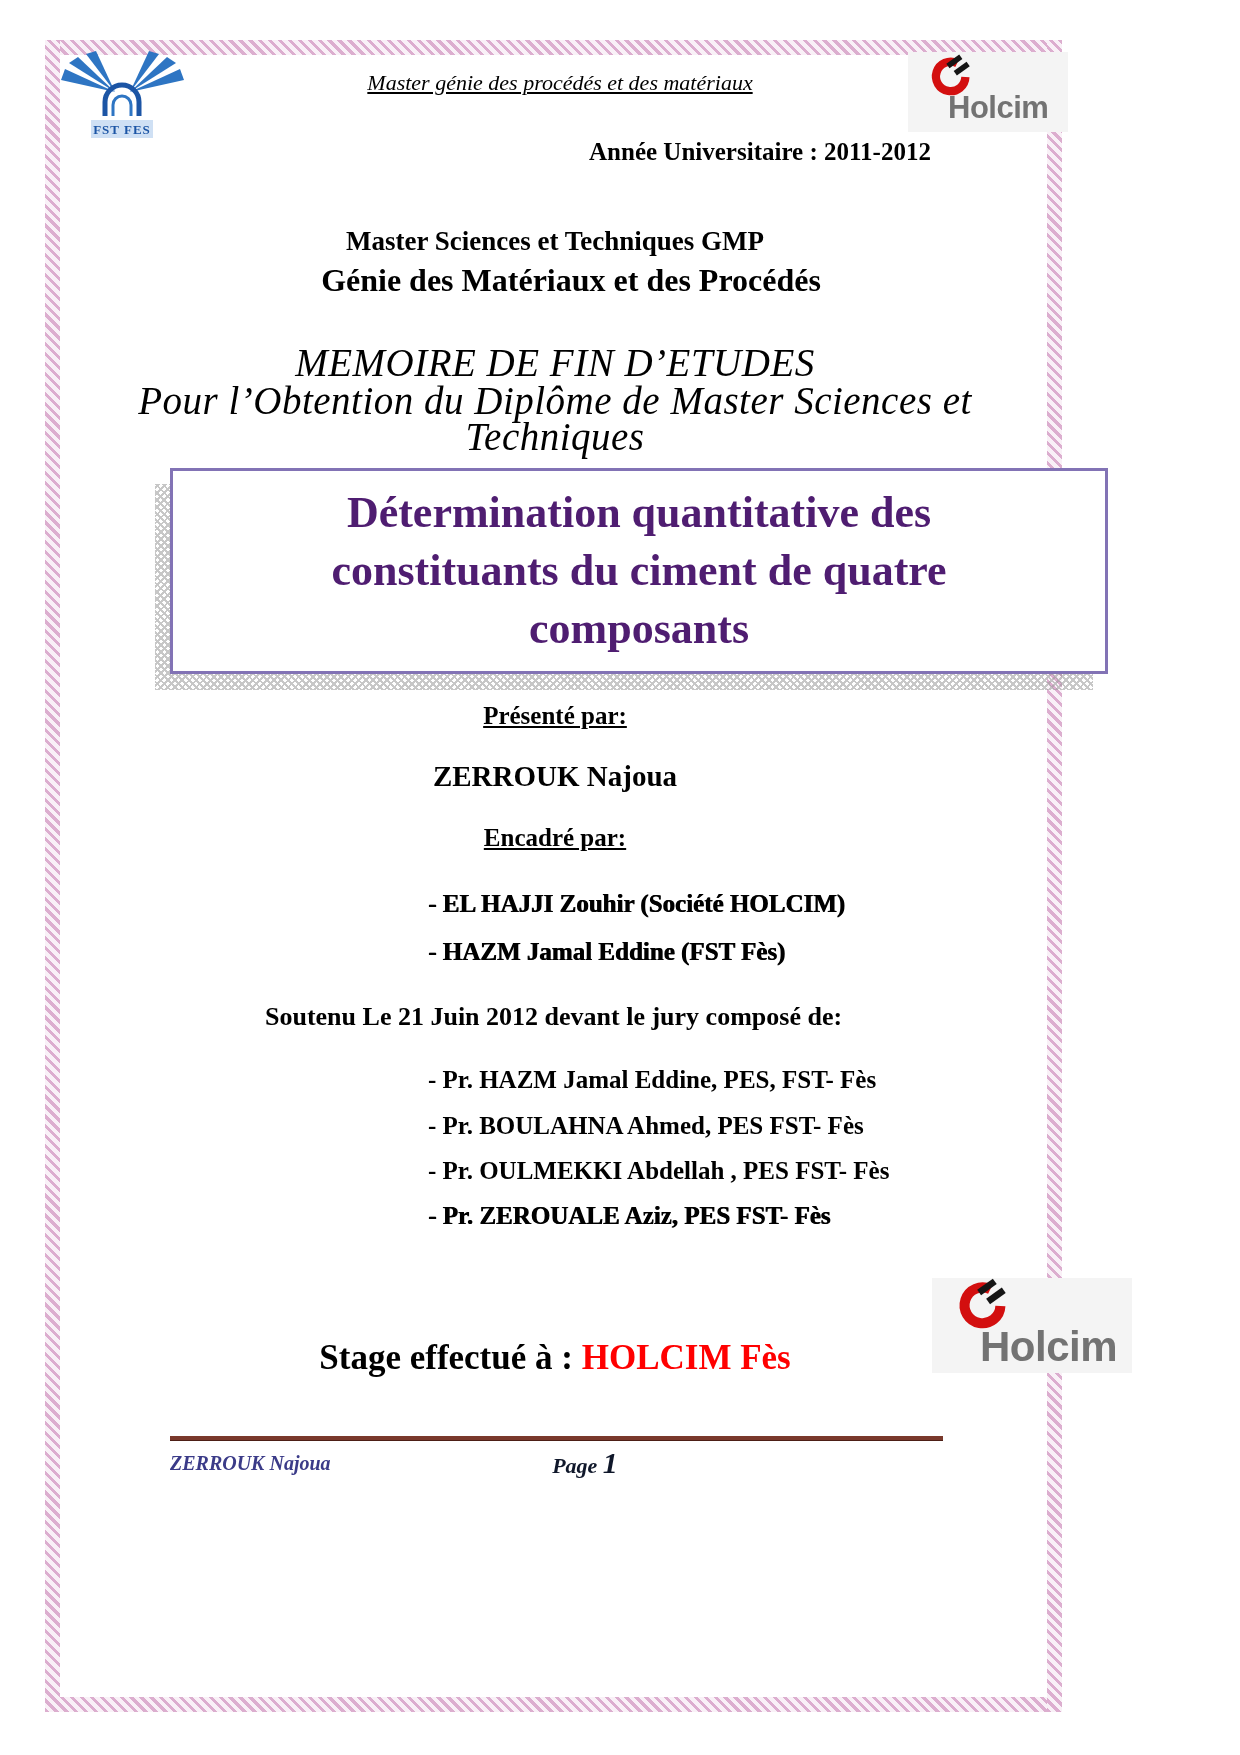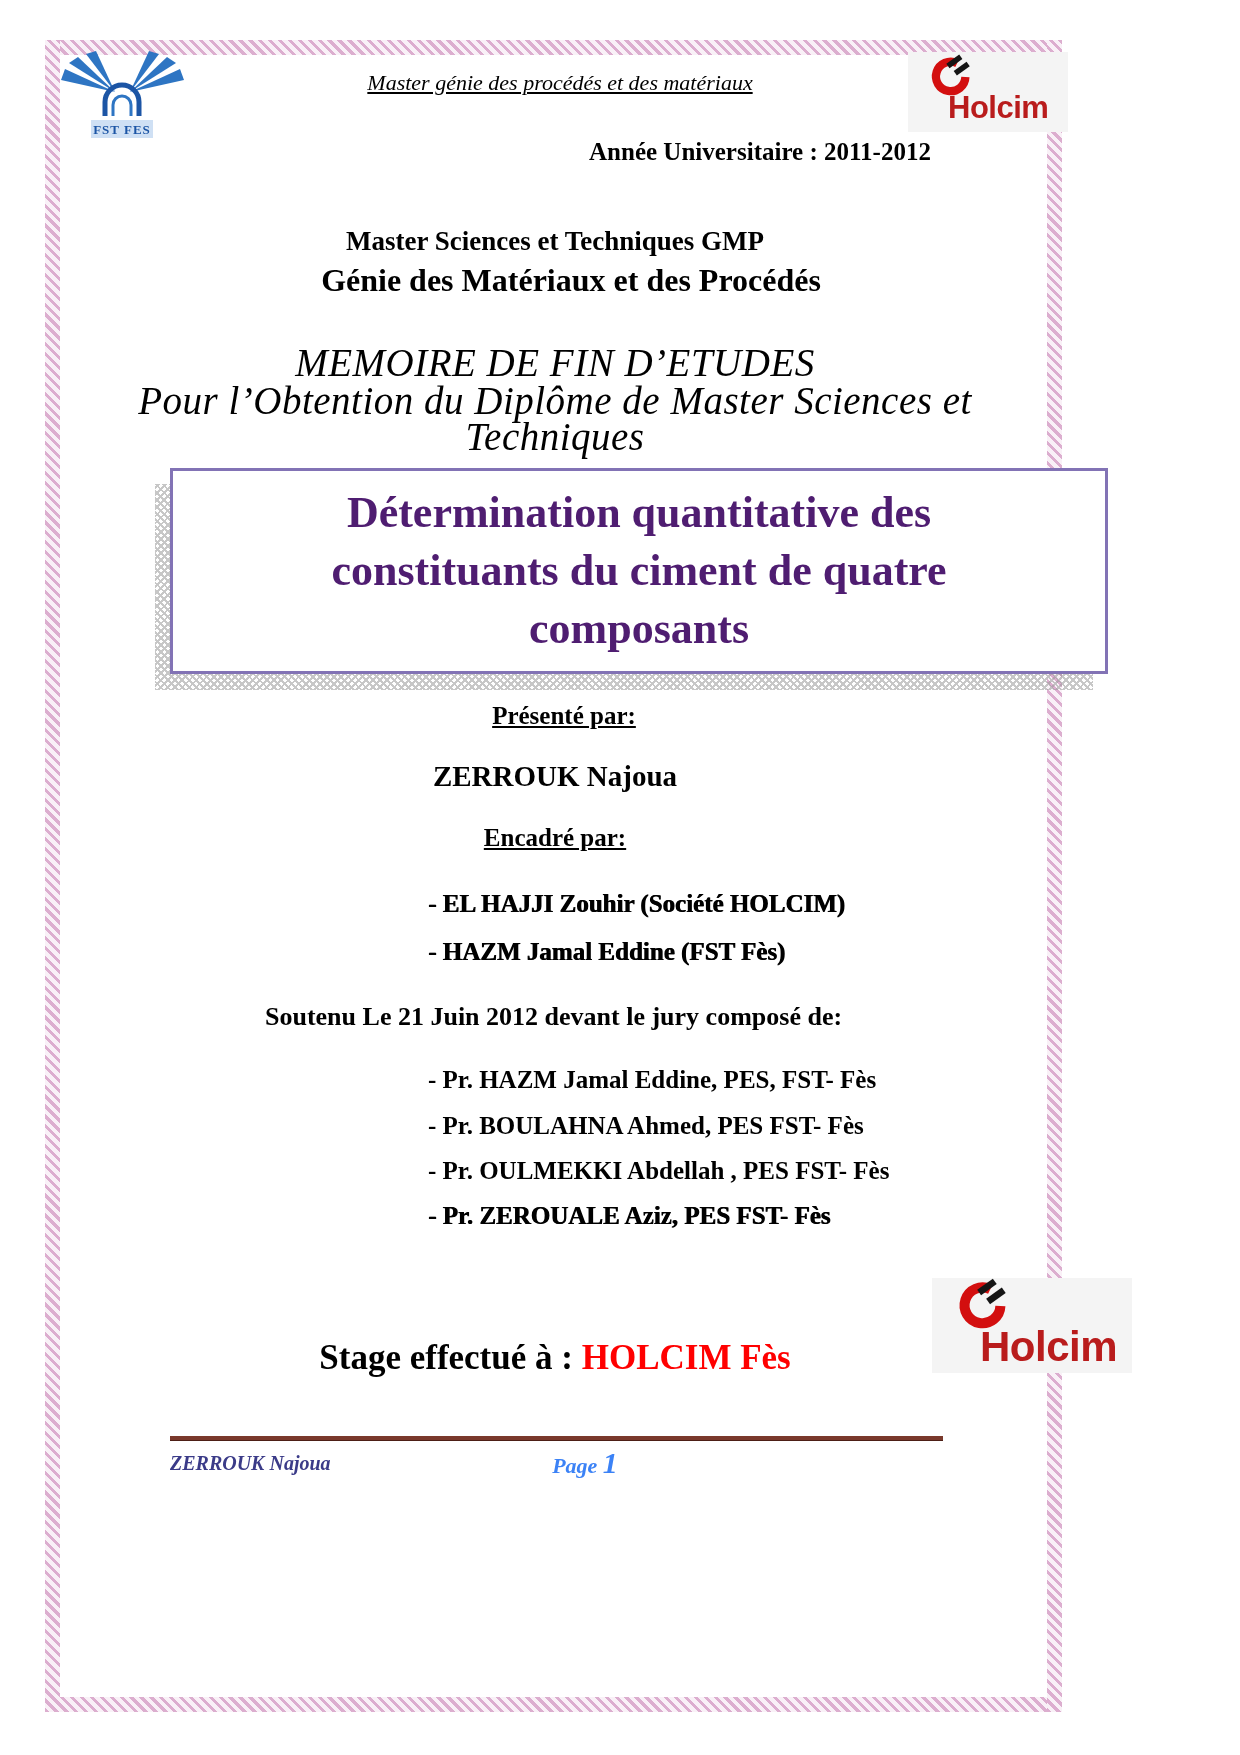--- a/index.html
+++ b/index.html
@@ -45,25 +45,25 @@
 
   .label-u { font-size:25px; font-weight:bold; text-decoration:underline; }
   .author-name { font-size:29px; font-weight:bold; }
   .sup-line { font-size:25px; font-weight:bold; line-height:48px; }
   .soutenu { font-size:26px; font-weight:bold; }
   .jury-line { font-size:25px; font-weight:bold; }
   .stage { font-size:35px; font-weight:bold; }
   .stage .red { color:#ff0000; }
 
   .logo-bg { background:#f4f4f4; }
-  .holcim-word { font-family:"Liberation Sans", sans-serif; font-weight:600; color:#b91c1c; letter-spacing:-0.5px; }
+  .holcim-word { font-family:"Liberation Sans", sans-serif; font-weight:600; color:#737373; letter-spacing:-0.5px; }
 
   .footer-rule { background:#7a392c; border-bottom:1px solid #4d1f16; }
   .footer-author { font-size:20px; font-weight:bold; font-style:italic; color:#3b3b88; }
-  .footer-page { font-style:italic; color:#3b82f6; font-weight:bold; }
+  .footer-page { font-style:italic; color:#0f172a; font-weight:bold; }
   .footer-page .pg-label { font-size:22px; }
   .footer-page .pg-num { font-size:30px; }
 </style>
 </head>
 <body>
 
 <div class="page">
 
   <div class="strip h" style="top:40px;"></div>
   <div class="strip h" style="top:1697px;"></div>
@@ -108,21 +108,21 @@
   <div class="abs center deg3" style="left:60px; top:378px; width:990px;">Pour l’Obtention du Diplôme de Master Sciences et</div>
   <div class="abs center deg3" style="left:60px; top:414px; width:990px;">Techniques</div>
 
   <div class="abs title-shadow" style="left:155px; top:484px; width:938px; height:206px;"></div>
   <div class="abs title-box" style="left:170px; top:468px; width:938px; height:206px;">
     <div class="title-line">Détermination quantitative des</div>
     <div class="title-line">constituants du ciment de quatre</div>
     <div class="title-line">composants</div>
   </div>
 
-  <div class="abs center label-u" style="left:60px; top:702px; width:990px;margin-left:9px;">Présenté par:</div>
+  <div class="abs center label-u" style="left:60px; top:702px; width:990px;">Présenté par:</div>
   <div class="abs center author-name" style="left:60px; top:760px; width:990px;">ZERROUK Najoua</div>
 
   <div class="abs center label-u" style="left:60px; top:824px; width:990px;">Encadré par:</div>
   <div class="abs sup-line overprint" style="left:428px; top:880px;">- EL HAJJI Zouhir (Société HOLCIM)</div>
   <div class="abs sup-line overprint" style="left:428px; top:928px;">- HAZM Jamal Eddine (FST Fès)</div>
 
   <div class="abs soutenu" style="left:265px; top:1002px;">Soutenu Le 21 Juin 2012 devant le jury composé de:</div>
   <div class="abs jury-line" style="left:428px; top:1066px;">- Pr. HAZM Jamal Eddine,  PES, FST- Fès</div>
   <div class="abs jury-line" style="left:428px; top:1112px;">- Pr. BOULAHNA Ahmed, PES FST- Fès</div>
   <div class="abs jury-line" style="left:428px; top:1157px;">- Pr. OULMEKKI Abdellah , PES FST- Fès</div>

